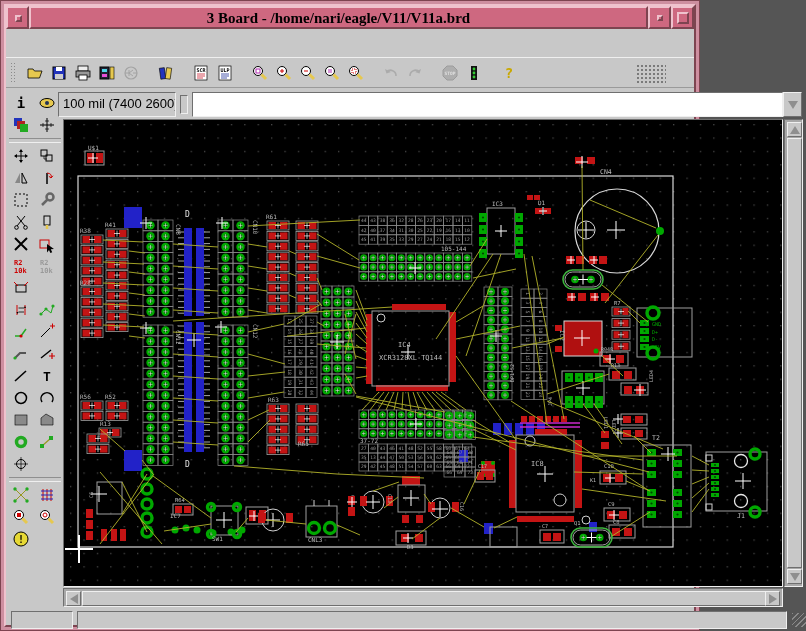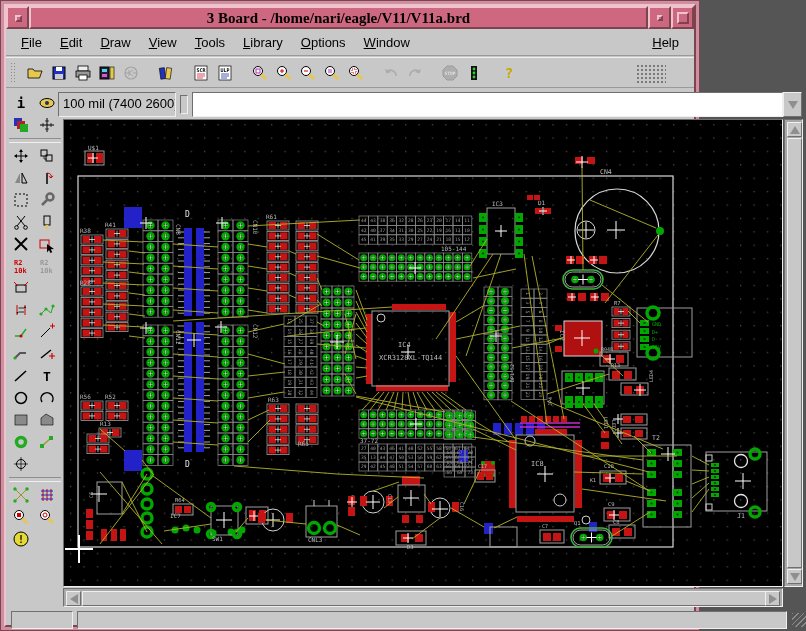--- a/index.html
+++ b/index.html
@@ -76,31 +76,20 @@
         </div>
     <div id="titletext" class="pout">3 Board - /home/nari/eagle/V11/V11a.brd</div>
     <div class="tbtn pout">
           <div class="sq pout" style="left:7px;top:7px;width:6px;height:6px;"></div>
         </div>
     <div class="tbtn pout">
           <div class="sq pout" style="left:4px;top:4px;width:12px;height:12px;"></div>
         </div>
   </div>
 
-  <div id="menubar">
-        <div class="menuitem"><u>F</u>ile</div>
-        <div class="menuitem"><u>E</u>dit</div>
-        <div class="menuitem"><u>D</u>raw</div>
-        <div class="menuitem"><u>V</u>iew</div>
-        <div class="menuitem"><u>T</u>ools</div>
-        <div class="menuitem"><u>L</u>ibrary</div>
-        <div class="menuitem"><u>O</u>ptions</div>
-        <div class="menuitem"><u>W</u>indow</div>
-        <div class="menuitem" id="menuhelp"><u>H</u>elp</div>
-      </div>
 
   <div id="toolbar">
     <div class="handle"></div>
     <div id="toolicons" style="display:flex;">
           <div class="tgroup">
             <div class="ticon">
               <svg width="18" height="18" viewBox="0 0 18 18">
                 <path d="M2 14 L2 5 h5 l1.5 2 H16 l-2.5 7 Z" fill="#E6C84F" stroke="#000" stroke-width=".8"></path>
               </svg>
             </div>

